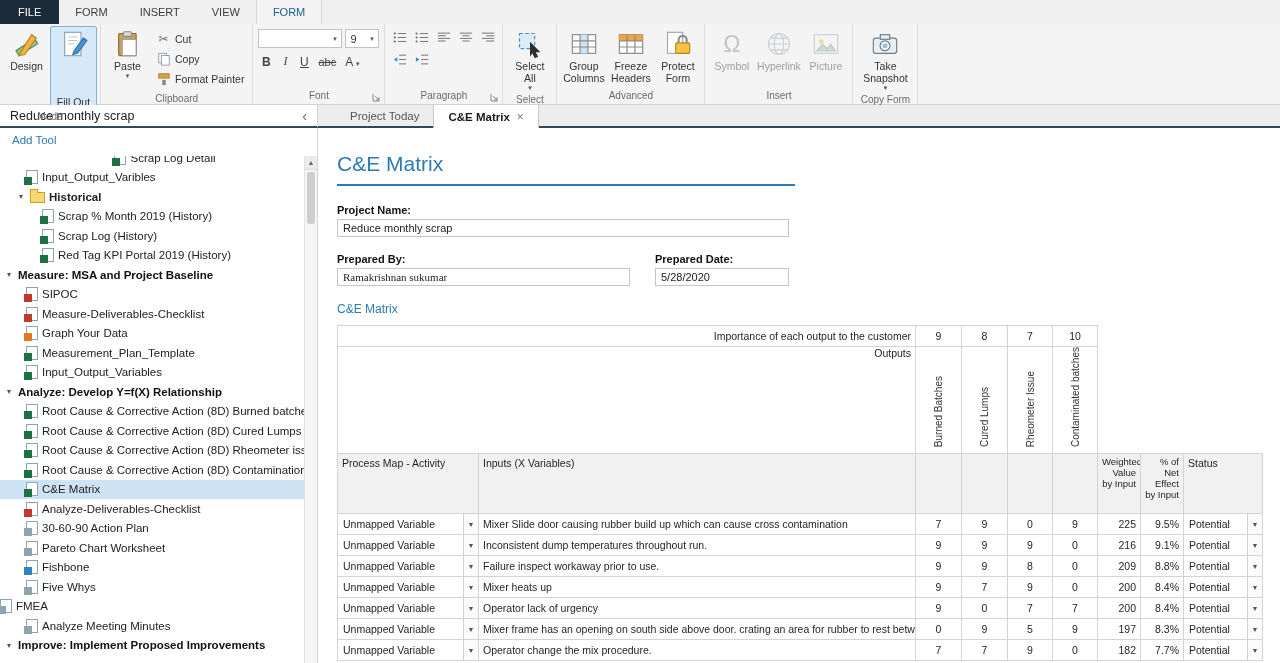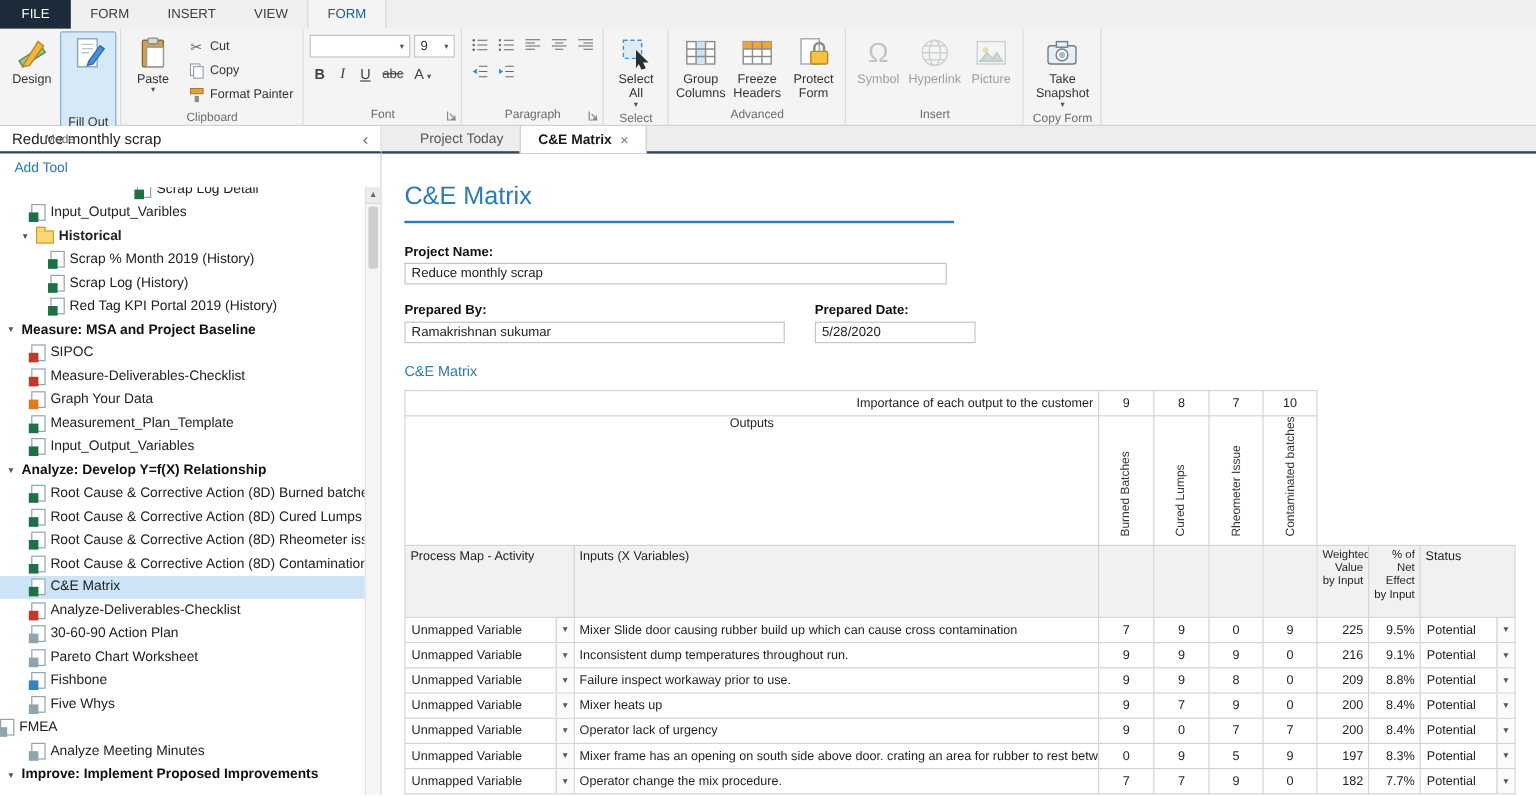--- a/index.html
+++ b/index.html
@@ -72,33 +72,33 @@
   .vscroll { position:absolute; top:28px; bottom:0; right:0; width:13px; background:#f5f5f5; border-left:1px solid #e3e3e3; }
   .sb-btn { height:14px; display:flex; align-items:center; justify-content:center; font-size:7px; color:#666; background:#ebebeb; border-bottom:1px solid #ddd; }
   .sb-thumb { margin:2px 2px; height:52px; background:#cfcfcf; border-radius:2px; }
 
   
   .content { flex:1; background:#fff; overflow:hidden; padding:24px 0 0 19px; }
   .page-title { font-size:21px; color:#2b7cb5; font-weight:normal; }
   .title-rule { width:458px; height:2px; background:#2b7cb5; margin:8px 0 18px; }
   .flabel { font-size:11px; font-weight:bold; color:#111; margin-bottom:3px; }
   .field { border:1px solid #c6c6c6; height:18px; font-size:11px; padding:0 5px; color:#222; background:#fff; font-family:inherit; display:block; }
-  .w-project { width:452px; } .w-by { width:317px; } .w-date { width:134px; }
+  .w-project { width:452px; } .w-by { width:293px;font-family:Liberation Serif, serif; } .w-date { width:134px; }
   .form-block { margin-bottom:16px; }
   .form-row2 { display:flex; gap:25px; margin-bottom:4px; }
   .mx-head { color:#2b7cb5; font-size:12px; margin:16px 0 9px; }
 
   table.matrix { border-collapse:collapse; table-layout:fixed; width:925px; color:#1f1f1f; }
   .matrix td { border:1px solid #d4d4d4; height:21px; padding:0 4px; font-size:10.5px; overflow:hidden; white-space:nowrap; }
   .matrix td.ghost { border:none; }
   .c-implabel { text-align:right; padding-right:7px; }
   .c-num { text-align:center; }
   .c-right { text-align:right; padding-right:5px; }
   .r-out td { height:100px; }
-  .c-outlabel { text-align:center; vertical-align:top; padding:4px 7px 0 0; }
+  .c-outlabel { text-align:right; vertical-align:top; padding:4px 7px 0 0; }
   td.vert { vertical-align:bottom; text-align:center; padding:0 0 4px; }
   td.vert span { display:inline-block; writing-mode:vertical-rl; transform:rotate(180deg); font-size:10px; color:#333; line-height:1.1; }
   .r-head td { background:#f1f1f1; vertical-align:top; padding-top:3px; height:60px; white-space:normal; }
   .r-head td.wrapnum { font-size:9.5px; text-align:right; line-height:1.15; padding-right:4px; }
   td.c-combo { padding:0; }
   .combo { display:flex; align-items:stretch; justify-content:space-between; height:100%; }
   .combo .cv { padding-left:5px; font-size:10.5px; align-self:center; overflow:hidden; white-space:nowrap; }
   .combo .da { width:15px; flex:none; display:flex; align-items:center; justify-content:center; border-left:1px solid #d0d0d0; color:#555; font-size:7px; background:#fbfbfb; }
   .c-inputtext { font-size:10px; padding-left:6px; }
 </style>

